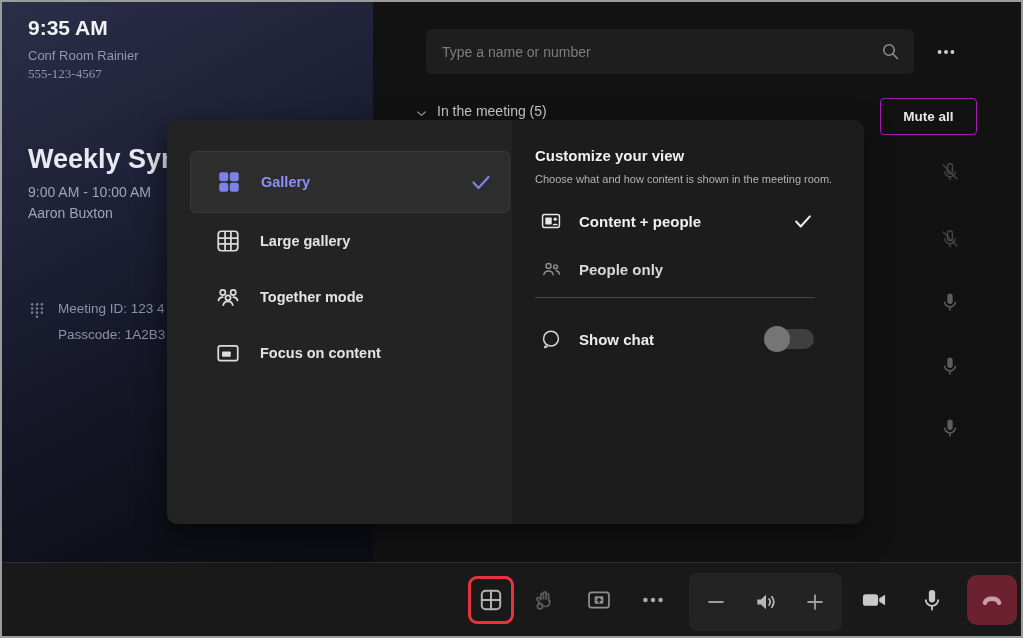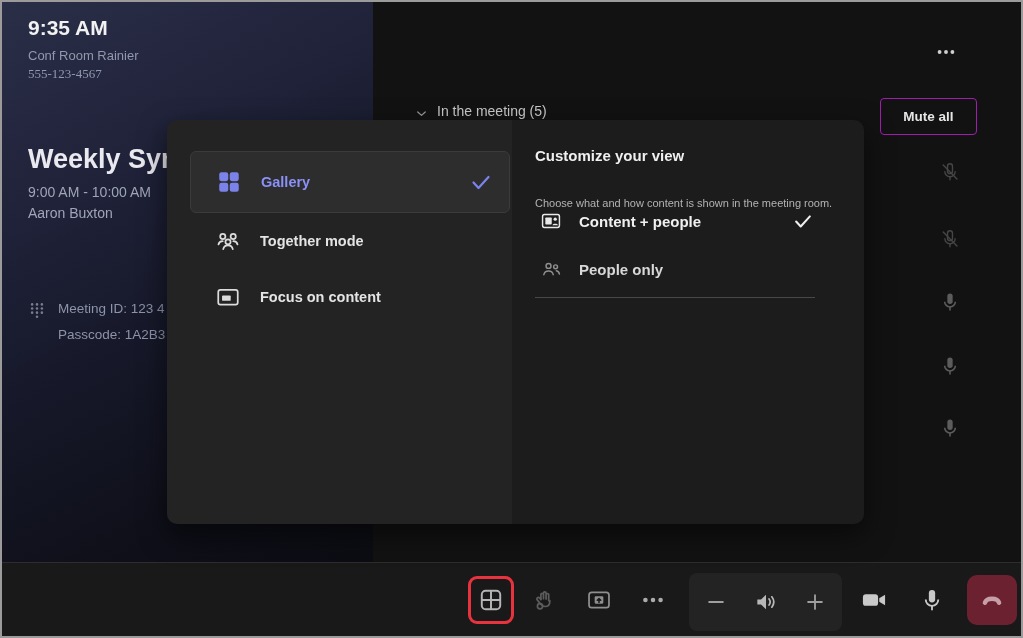--- a/index.html
+++ b/index.html
@@ -70,21 +70,21 @@
     border-radius:6px;cursor:pointer;
   }
   .menu-item.selected{background:#2d2d2d;border:1px solid #3b3b3b;height:62px;}
   .mi-icon{width:26px;height:26px;color:#dcdcdc;flex:none;}
   .menu-item.selected .mi-icon{color:var(--accent);}
   .mi-label{margin-left:19px;font-size:14.5px;font-weight:600;color:#e4e4e4;}
   .menu-item.selected .mi-label{color:#8a91f7;}
   .mi-check{display:none;width:24px;height:24px;margin-left:auto;color:var(--accent);}
   .menu-item.selected .mi-check{display:block;}
   .cz-title{position:absolute;left:23px;top:27px;font-size:15px;font-weight:700;color:#f0f0f0;text-align:right;}
-  .cz-sub{position:absolute;left:23px;top:53px;font-size:11px;color:#b3b3b3;margin-top:24px;}
+  .cz-sub{position:absolute;left:23px;top:53px;font-size:11px;color:#b3b3b3;}
   .cz-options{position:absolute;left:23px;top:79px;width:287px;display:flex;flex-direction:column;gap:4px;}
   .cz-option{display:flex;align-items:center;height:44px;padding-right:8px;cursor:pointer;}
   .opt-icon{width:22px;height:22px;color:#8f8f8f;flex:none;margin-left:5px;}
   .cz-option.selected .opt-icon{color:#e8e8e8;}
   .opt-label{margin-left:17px;font-size:15px;font-weight:600;color:#d8d8d8;}
   .cz-option.selected .opt-label{color:#f0f0f0;}
   .opt-check{display:none;width:22px;height:22px;margin-left:auto;color:#f0f0f0;}
   .cz-option.selected .opt-check{display:block;}
   .cz-divider{position:absolute;left:23px;top:177px;width:280px;height:1px;background:#484848;}
   .chat-row{position:absolute;left:23px;top:197px;width:287px;height:44px;display:flex;align-items:center;padding-right:8px;}
@@ -139,20 +139,29 @@
           <circle cx="12" cy="15.5" r="1.7"></circle>
           <circle cx="18.5" cy="15.5" r="1.7"></circle>
           <circle cx="12" cy="21" r="1.7"></circle>
         </svg>
       </span>
     <div class="lp-id" data-name="meeting-id">Meeting ID: 123 4</div>
     <div class="lp-pass" data-name="meeting-passcode">Passcode: 1A2B3</div>
   </div>
 
   <div class="roster" data-name="roster-panel">
+    <div class="search-bar" data-name="search-bar">
+      <input type="text" data-name="search-input" placeholder="Type a name or number" style="">
+      <span class="search-glyph" data-name="search-icon">
+          <svg viewBox="0 0 24 24" fill="none" stroke="currentColor" stroke-width="1.8" stroke-linecap="round">
+            <circle cx="10.8" cy="10.8" r="6.3"></circle>
+            <path d="M15.6 15.6L21 21"></path>
+          </svg>
+        </span>
+    </div>
     <button class="hdr-more" data-name="roster-more-button">
       <span data-name="ellipsis-icon">
           <svg viewBox="0 0 24 24" fill="currentColor">
             <circle cx="5" cy="12" r="2.1"></circle>
             <circle cx="12" cy="12" r="2.1"></circle>
             <circle cx="19" cy="12" r="2.1"></circle>
           </svg>
         </span>
     </button>
     <span class="sec-chevron" data-name="chevron-down-icon">
@@ -225,20 +234,30 @@
                 <rect x="12.7" y="12.7" width="8.3" height="8.3" rx="2"></rect>
               </svg>
             </span>
     <span class="mi-label">Gallery</span>
     <span class="mi-check" data-name="check-icon">
               <svg viewBox="0 0 24 24" fill="none" stroke="currentColor" stroke-width="2.2" stroke-linecap="round" stroke-linejoin="round">
                 <path d="M4.5 12.5l5 5.5L19.5 7"></path>
               </svg>
             </span>
   </div>
+          <div class="menu-item" data-name="menu-item-large-gallery">
+    <span class="mi-icon" data-name="large-gallery-icon">
+              <svg viewBox="0 0 24 24" fill="none" stroke="currentColor" stroke-width="1.6">
+                <rect x="3" y="3" width="18" height="18" rx="3"></rect>
+                <path d="M9.3 3v18M14.7 3v18M3 9.3h18M3 14.7h18"></path>
+              </svg>
+            </span>
+    <span class="mi-label">Large gallery</span>
+
+  </div>
           <div class="menu-item" data-name="menu-item-together-mode">
     <span class="mi-icon" data-name="together-mode-icon">
               <svg viewBox="0 0 24 24" fill="none" stroke="currentColor" stroke-width="1.6" stroke-linecap="round">
                 <circle cx="7.2" cy="7.8" r="2.4"></circle>
                 <circle cx="16.8" cy="7.8" r="2.4"></circle>
                 <circle cx="12" cy="12.8" r="2.4"></circle>
                 <path d="M3.2 15.2c.4-1.9 2-3 3.9-3M20.8 15.2c-.4-1.9-2-3-3.9-3M7.6 19.5c.5-2.2 2.3-3.4 4.4-3.4s3.9 1.2 4.4 3.4"></path>
               </svg>
             </span>
     <span class="mi-label">Together mode</span>
@@ -283,20 +302,32 @@
                 <path d="M4.2 18.2c.5-2.6 2.6-4 5.1-4s4.6 1.4 5.1 4"></path>
                 <circle cx="17" cy="9.6" r="2.1"></circle>
                 <path d="M17.8 13.9c1.9.4 3.1 1.7 3.4 3.6"></path>
               </svg>
             </span>
     <span class="opt-label">People only</span>
 
   </div>
         </div>
       <div class="cz-divider" data-name="divider"></div>
+      <div class="chat-row" data-name="show-chat-row">
+        <span class="chat-icon" data-name="chat-icon">
+            <svg viewBox="0 0 24 24" fill="none" stroke="currentColor" stroke-width="1.6" stroke-linejoin="round">
+              <circle cx="12" cy="11.6" r="8.1"></circle>
+              <path d="M6.4 18.9L5 21.4l3.4-1.1"></path>
+            </svg>
+          </span>
+        <span class="chat-label" data-name="show-chat-label">Show chat</span>
+        <span class="toggle" data-name="show-chat-toggle">
+            <span class="knob" data-name="toggle-knob"></span>
+          </span>
+      </div>
     </div>
   </div>
 
   <div class="toolbar" data-name="call-toolbar">
     <div class="toolbar-left" data-name="toolbar-left-group">
         <button class="tb-btn annotated" data-name="layout-button">
     <span class="tb-icon" data-name="grid-layout-icon">
             <svg viewBox="0 0 24 24" fill="none" stroke="currentColor" stroke-width="1.8">
               <rect x="3.5" y="3.5" width="17" height="17" rx="3.5"></rect>
               <path d="M12 3.5v17M3.5 12h17"></path>

